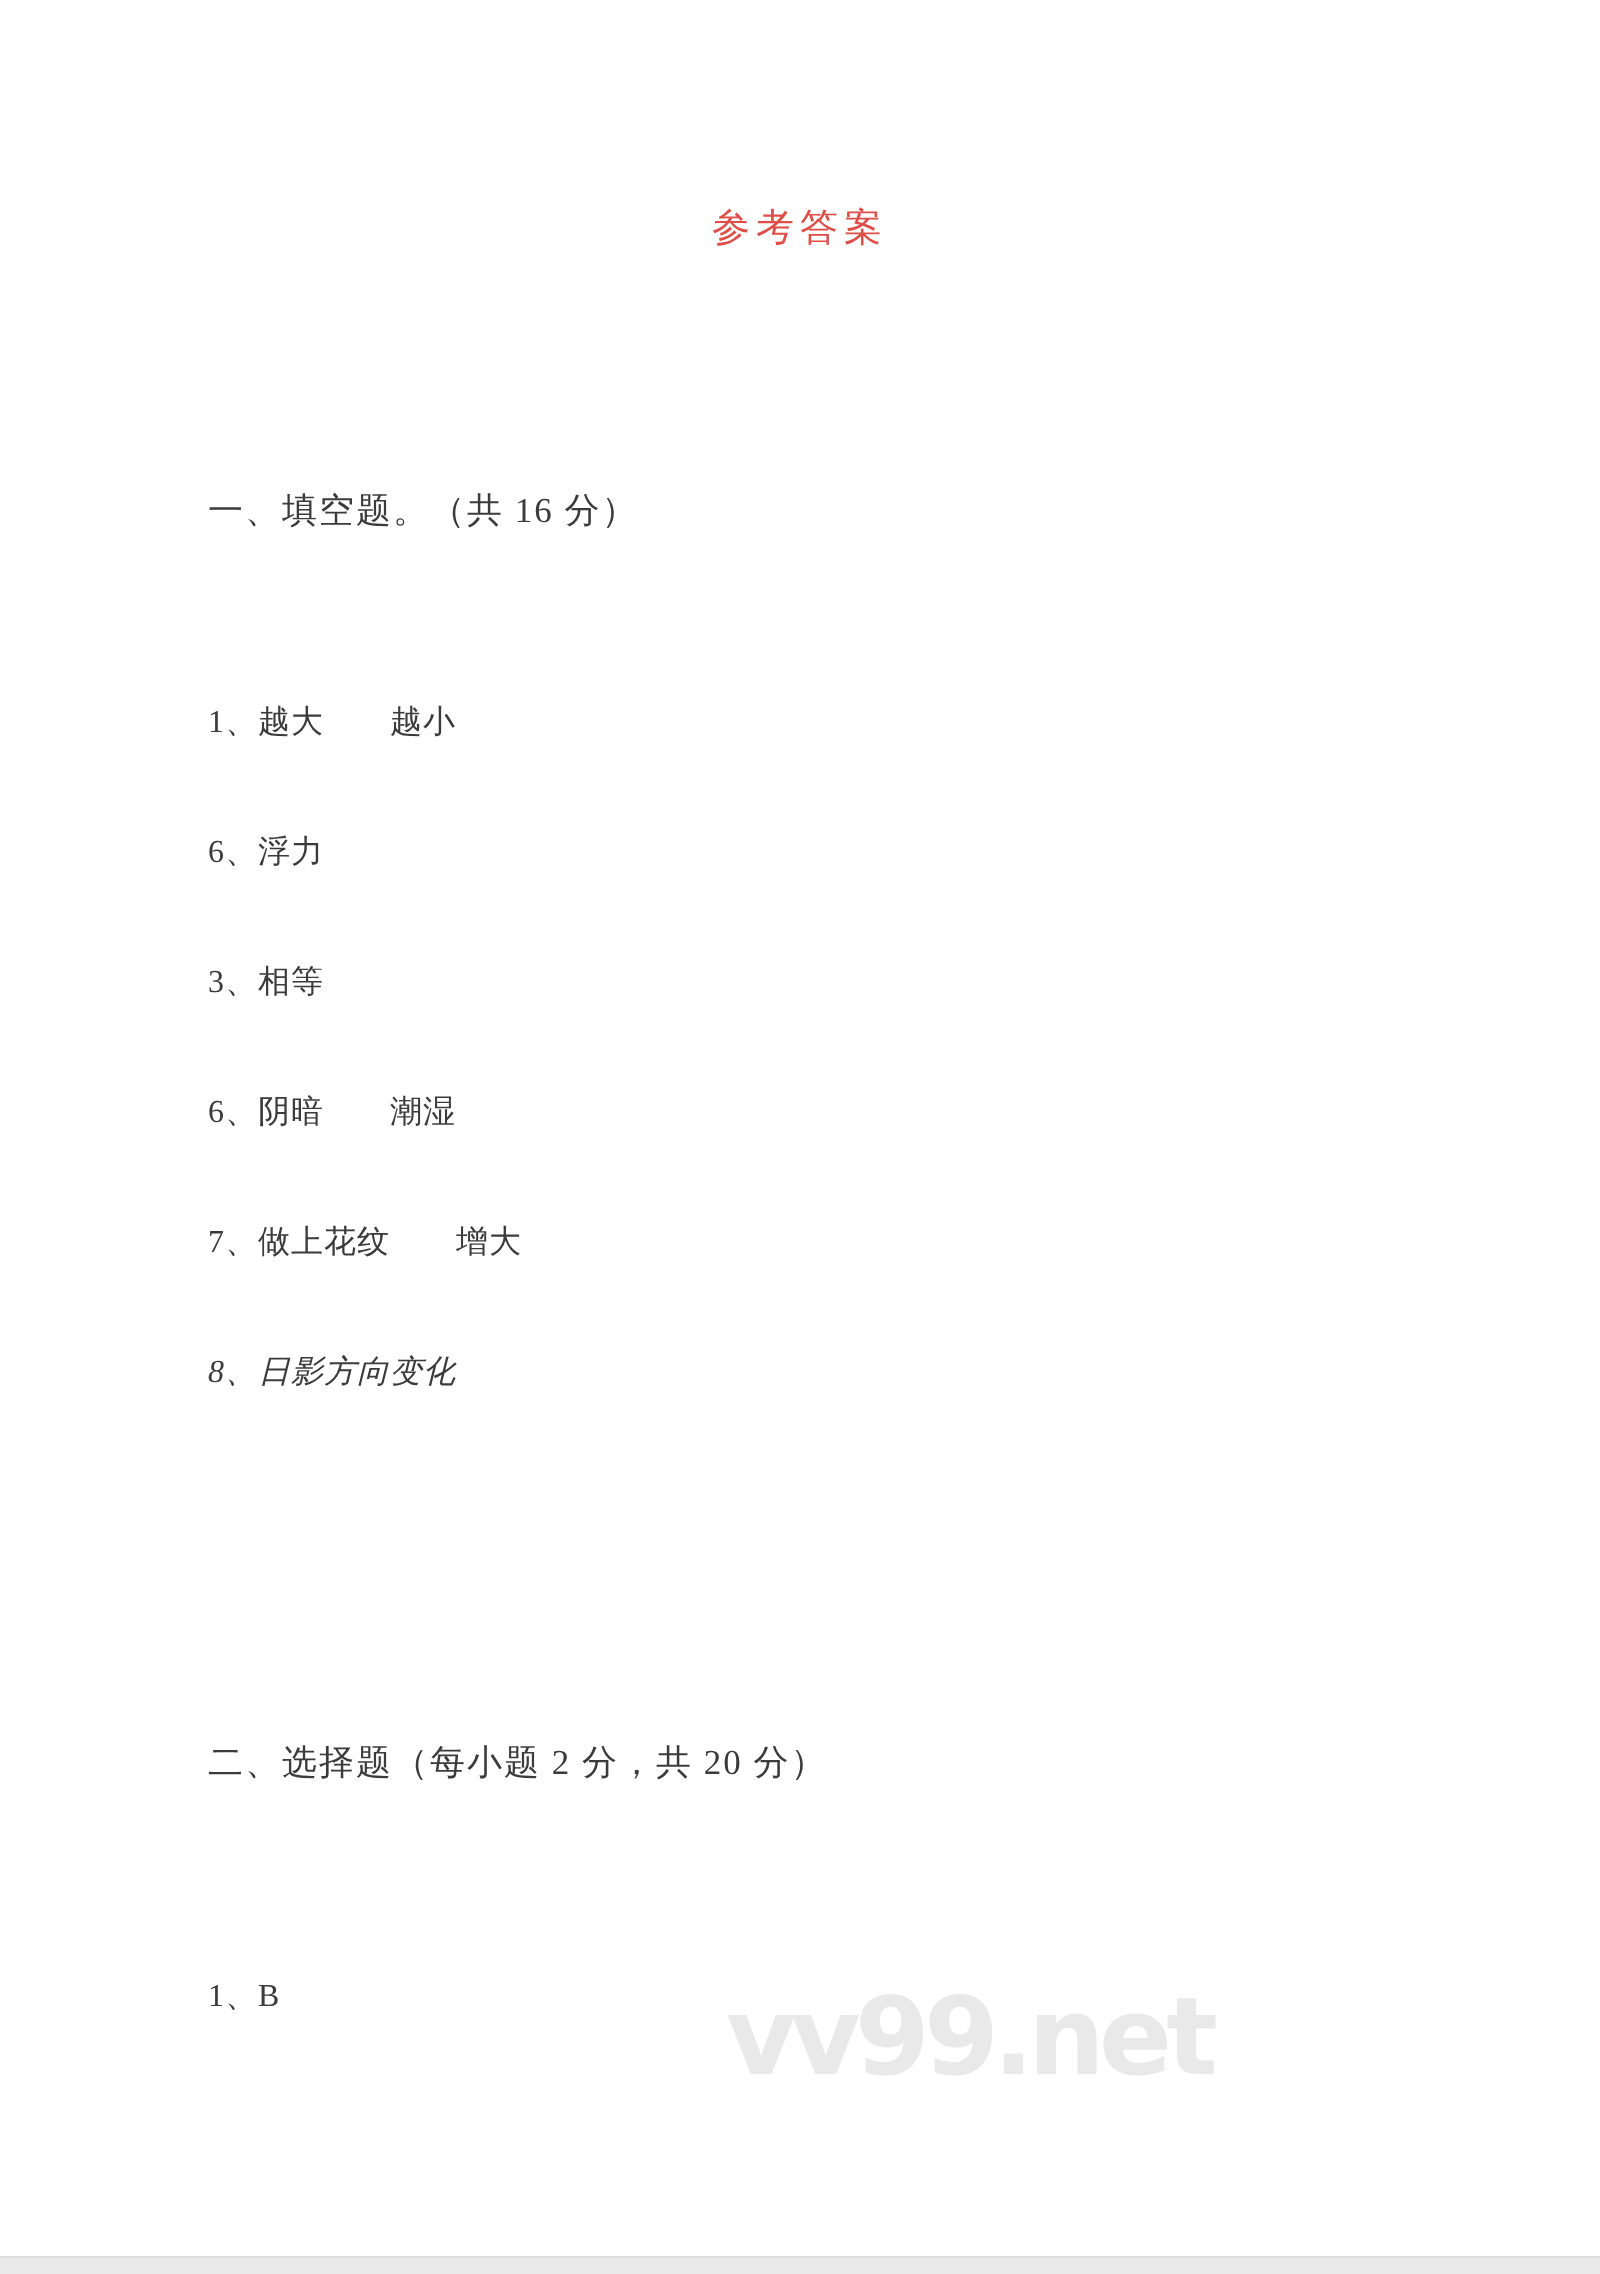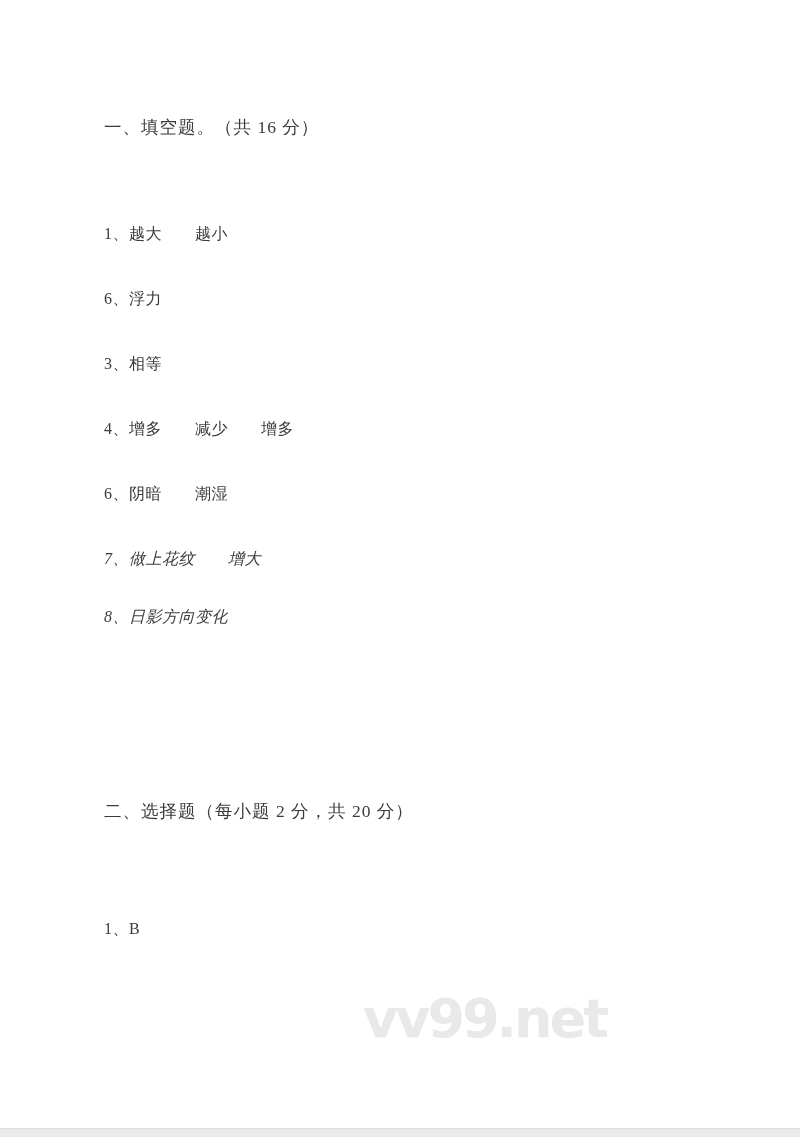--- a/index.html
+++ b/index.html
@@ -82,30 +82,30 @@
     z-index:3;
   }
 </style>
 </head>
 <body>
 
 <div class="page">
 
   <div class="watermark">vv99.net</div>
 
+  <h1 class="title">参考答案</h1>
 
   <div class="content">
 
     <section class="sec sec-0">
       <h2 class="sec-heading">一、填空题。（共 16 分）</h2>
       <div class="items">
         <div class="item">1、越大　　越小</div>
         <div class="item">6、浮力</div>
         <div class="item">3、相等</div>
-        <div class="item">4、增多　　减少　　增多</div>
         <div class="item">6、阴暗　　潮湿</div>
         <div class="item">7、做上花纹　　增大</div>
         <div class="item">8、日影方向变化</div>
       </div>
     </section>
 
     <section class="sec sec-1">
       <h2 class="sec-heading">二、选择题（每小题 2 分，共 20 分）</h2>
       <div class="items">
         <div class="item">1、B</div>

